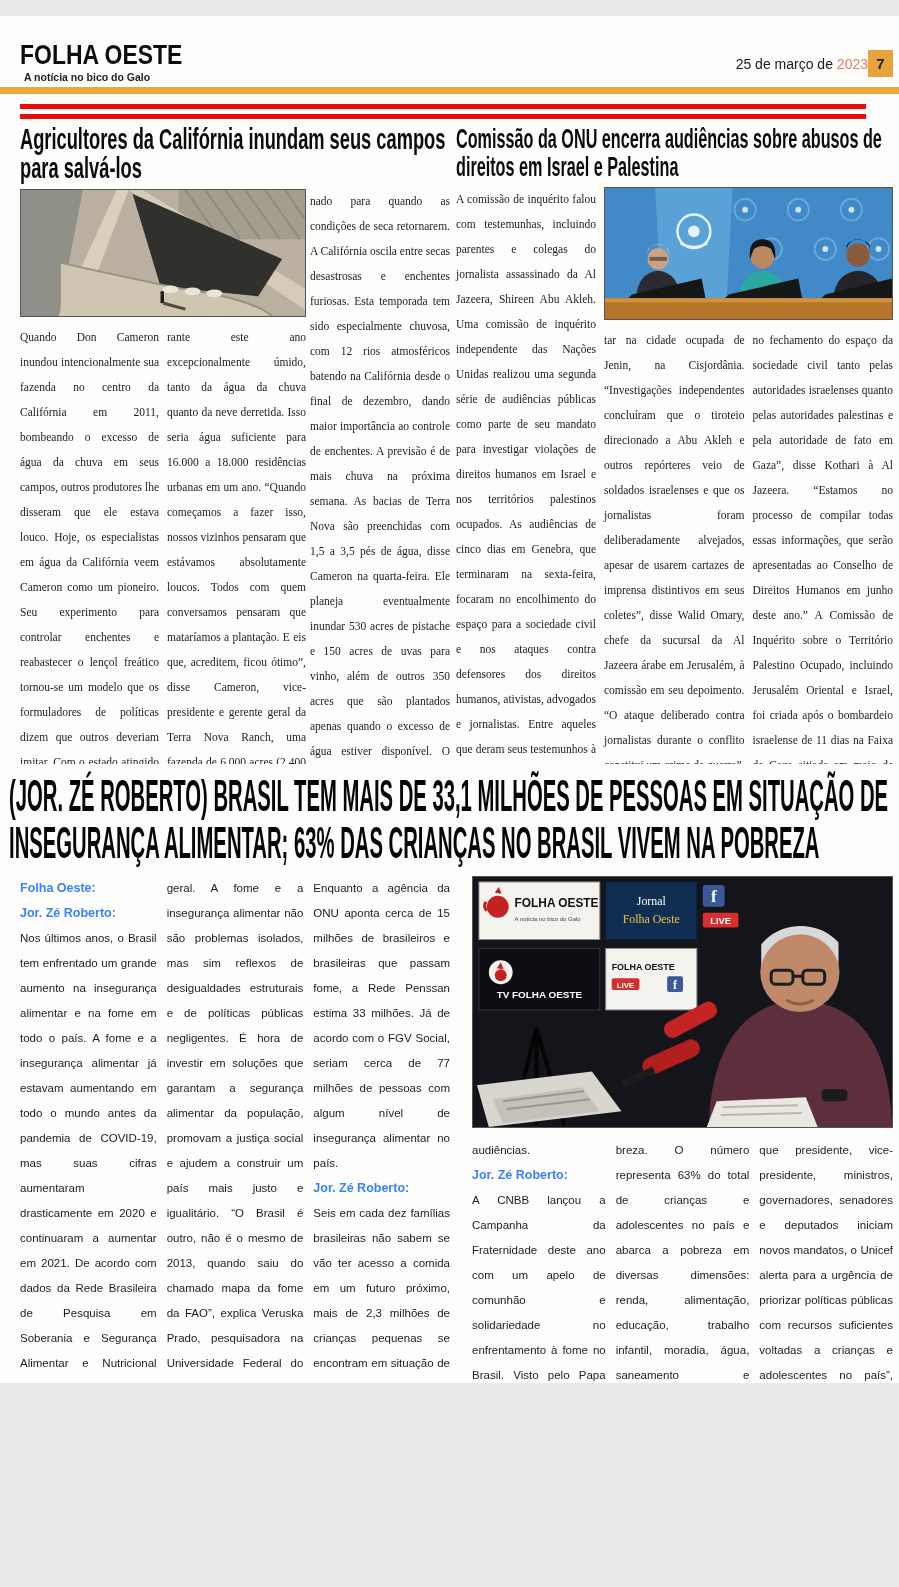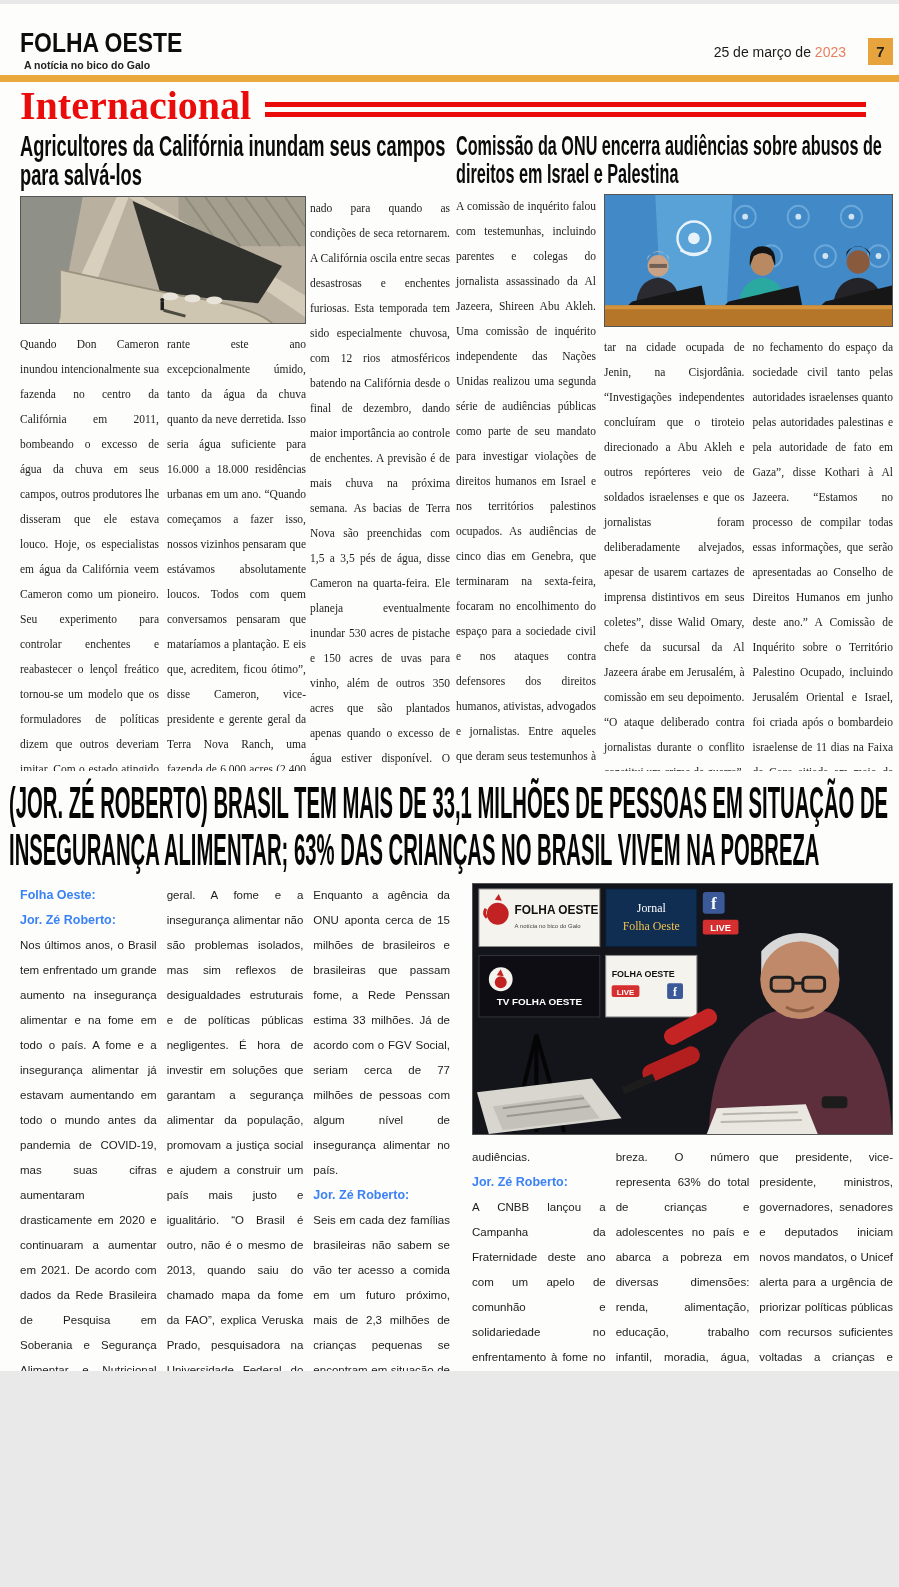--- a/index.html
+++ b/index.html
@@ -1,26 +1,26 @@
 <!DOCTYPE html>
 <html><head>
 <meta charset="utf-8">
 <style>
   html,body{margin:0;padding:0;background:#e9e9e9;}
-  .page{position:relative;width:899px;height:1367px;margin:4px auto;background:#fdfdfc;overflow:hidden;
+  .page{position:relative;width:899px;height:1367px;margin:16px auto;background:#fdfdfc;overflow:hidden;
         font-family:"Liberation Serif",serif;color:#1c1c1c;}
   .inner{padding:0 6px 0 20px;}
 
   
   .masthead{display:flex;justify-content:space-between;align-items:flex-end;padding:26px 6px 0 20px;}
   .brand-title{font-family:"Liberation Sans",sans-serif;font-weight:700;font-size:28px;line-height:26px;
                color:#0d0d0d;}
   .cond-inline{display:inline-block;transform:scaleX(.82);transform-origin:0 0;white-space:nowrap;}
   .brand-tagline{font-family:"Liberation Sans",sans-serif;font-weight:700;font-size:10.5px;color:#222;margin:3px 0 0 4px;}
-  .masthead-right{display:flex;align-items:center;gap:22px;padding-bottom:6px;}
+  .masthead-right{display:flex;align-items:center;gap:0;padding-bottom:6px;}
   .date{font-family:"Liberation Sans",sans-serif;font-size:14px;color:#1a1a1a;}
   .date .year{color:#e97e5f;}
   .page-badge{display:inline-flex;align-items:center;justify-content:center;width:25px;height:27px;
               background:#e8a43c;font-family:"Liberation Sans",sans-serif;font-weight:700;font-size:15px;color:#222;}
   .gold-bar{height:7px;background:#e9a93d;margin-top:4px;}
 
   
   .section-row{display:flex;align-items:center;gap:14px;margin:4px 33px 0 20px;}
   .section-title{font-family:"Liberation Serif",serif;font-weight:700;font-size:40px;line-height:40px;color:#ea0b0b;}
   .double-rule{flex:1;display:flex;flex-direction:column;gap:5px;margin-top:6px;}
@@ -76,21 +76,20 @@
       <div class="brand-tagline">A notícia no bico do Galo</div>
     </div>
     <div class="masthead-right">
       <span class="date"><span>25 de março de</span> <span class="year">2023</span></span>
       <span class="page-badge">7</span>
     </div>
   </header>
   <div class="gold-bar"></div>
 
   <div class="section-row">
-    <span class="section-title">Internacional</span>
     <div class="double-rule">
         <div></div>
         <div></div>
       </div>
   </div>
 
   <div class="row1">
 
     <article class="art1">
       <h1 class="headline h-art cond" style="--s:0.63">Agricultores da Califórnia inundam seus campos para salvá-los</h1>

